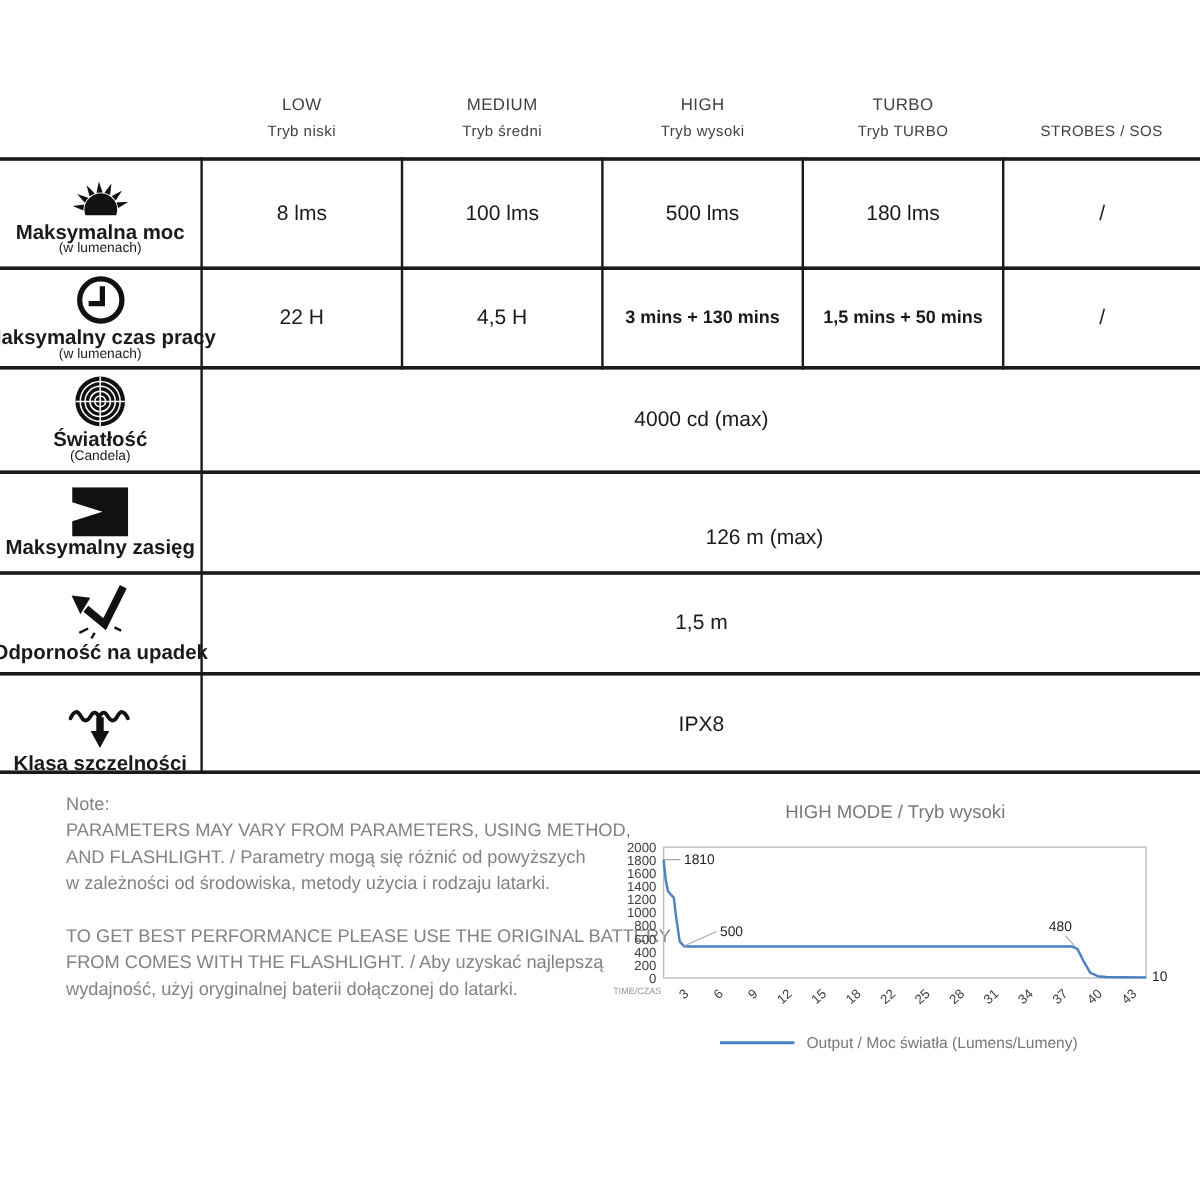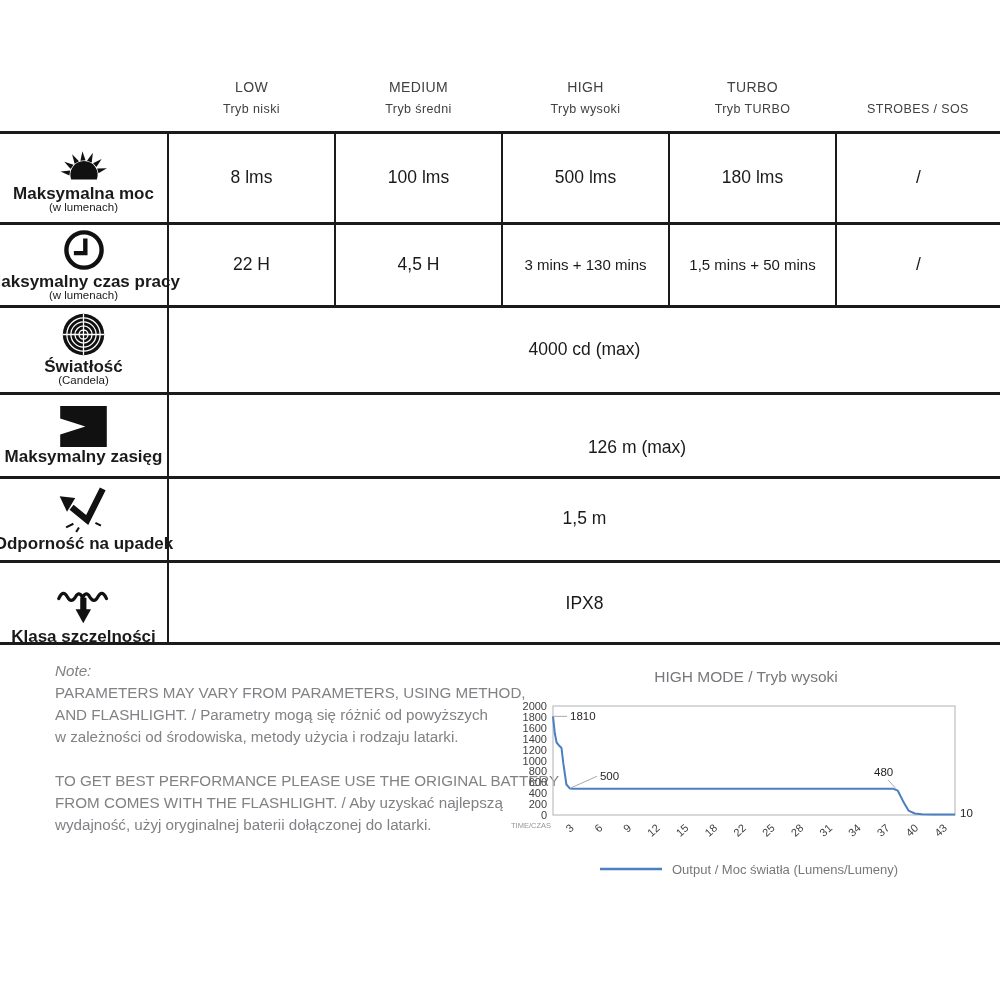--- a/index.html
+++ b/index.html
@@ -9,31 +9,31 @@
   
   .hline{position:absolute;left:0;width:1000px;height:3px;background:#1b1b1b}
   .vline{position:absolute;width:2px;background:#1b1b1b}
   
   .col-header{position:absolute;top:79px;text-align:center;color:#414042}
   .ch1{font-size:14px;letter-spacing:.4px;height:16px;margin-bottom:7px;white-space:nowrap}
   .ch2{font-size:12.5px;letter-spacing:.4px;white-space:nowrap}
   
   .vcell{position:absolute;display:flex;align-items:center;justify-content:center;
          font-weight:normal;font-size:17.5px;white-space:nowrap}
-  .vcell.small{font-weight:normal;font-size:15px}
+  .vcell.small{font-weight:bold;font-size:15px}
   
   .labelcell{position:absolute;left:0;width:167px;display:flex;flex-direction:column;
              align-items:center;justify-content:center;text-align:center;gap:3px}
   .rowlabel{font-weight:bold;font-size:17px;line-height:14px;white-space:nowrap}
   .rowsub{font-size:11.5px;line-height:12px;white-space:nowrap}
   .icon{display:block}
   
   .note{position:absolute;left:55px;top:660px;color:#808285;font-size:15.2px;line-height:22px}
   .note div{white-space:nowrap}
-  .note-heading{font-style:italic}
+  .note-heading{}
   .pgap{margin-top:22px}
   
   .chart-wrap{position:absolute;left:500px;top:658px;width:500px;height:240px}
   svg text{font-family:"Liberation Sans",sans-serif}
   .c-title{font-size:15.5px;fill:#77787b}
   .c-tick{font-size:11px;fill:#404042}
   .c-axisname{font-size:7.5px;fill:#939598}
   .c-ann{font-size:11.5px;fill:#231f20}
   .c-legend{font-size:13px;fill:#77787b}
 </style>

